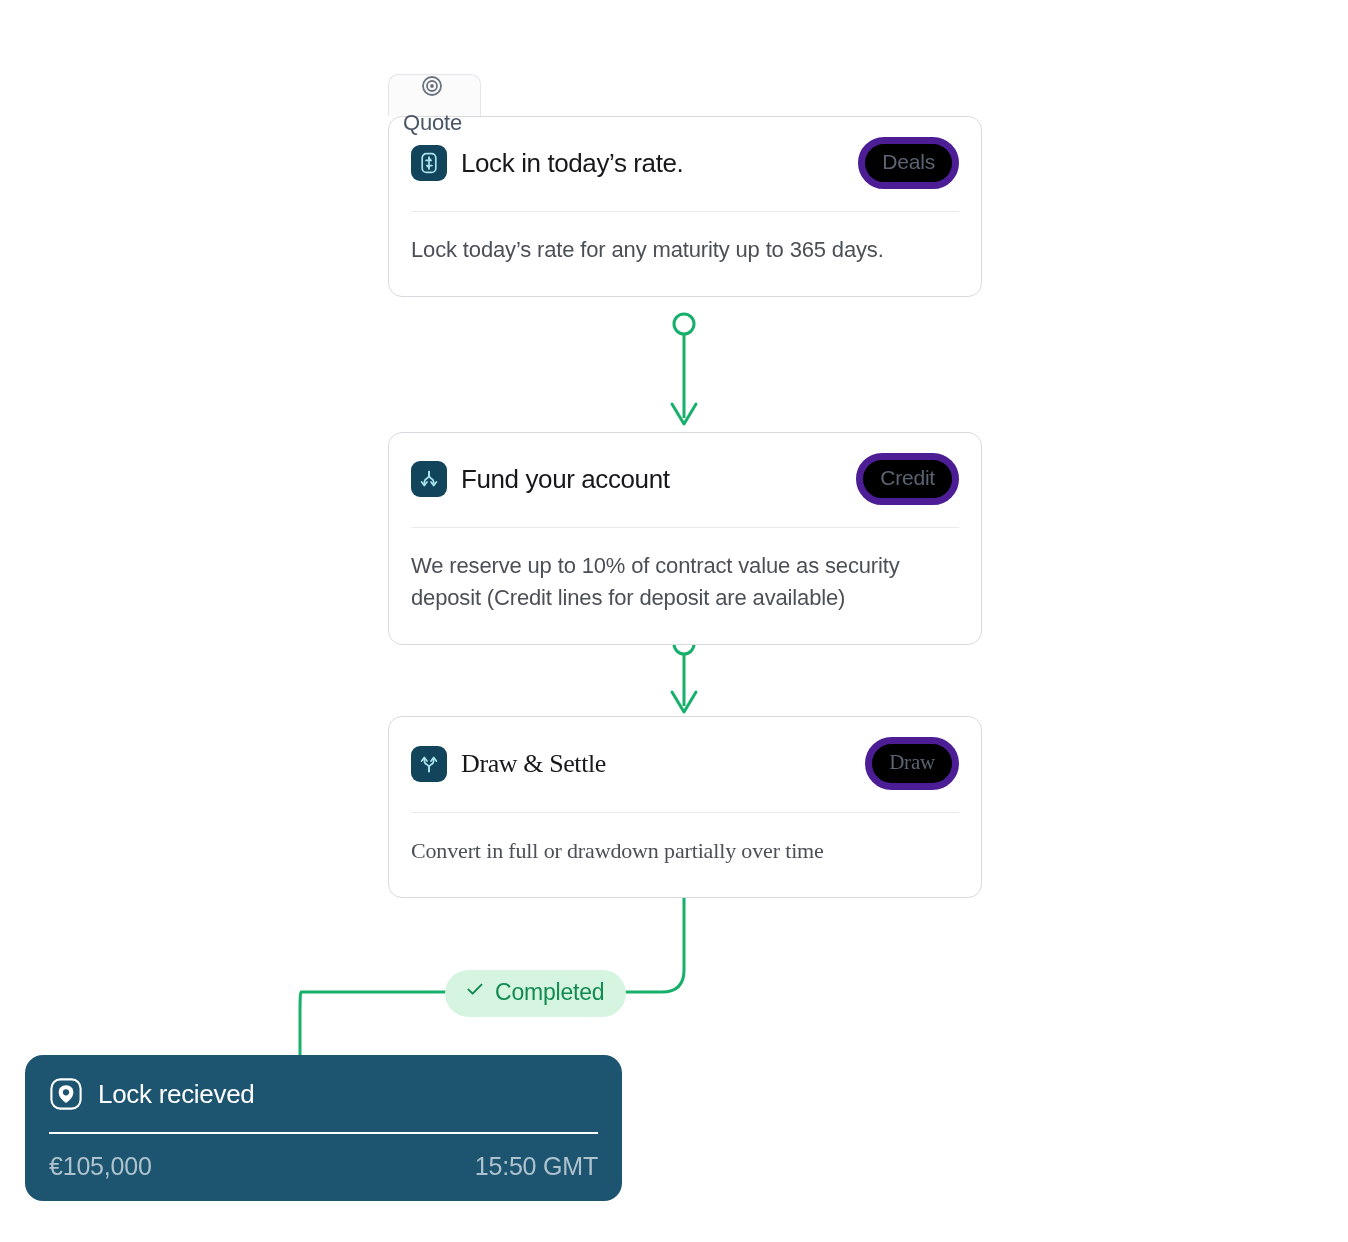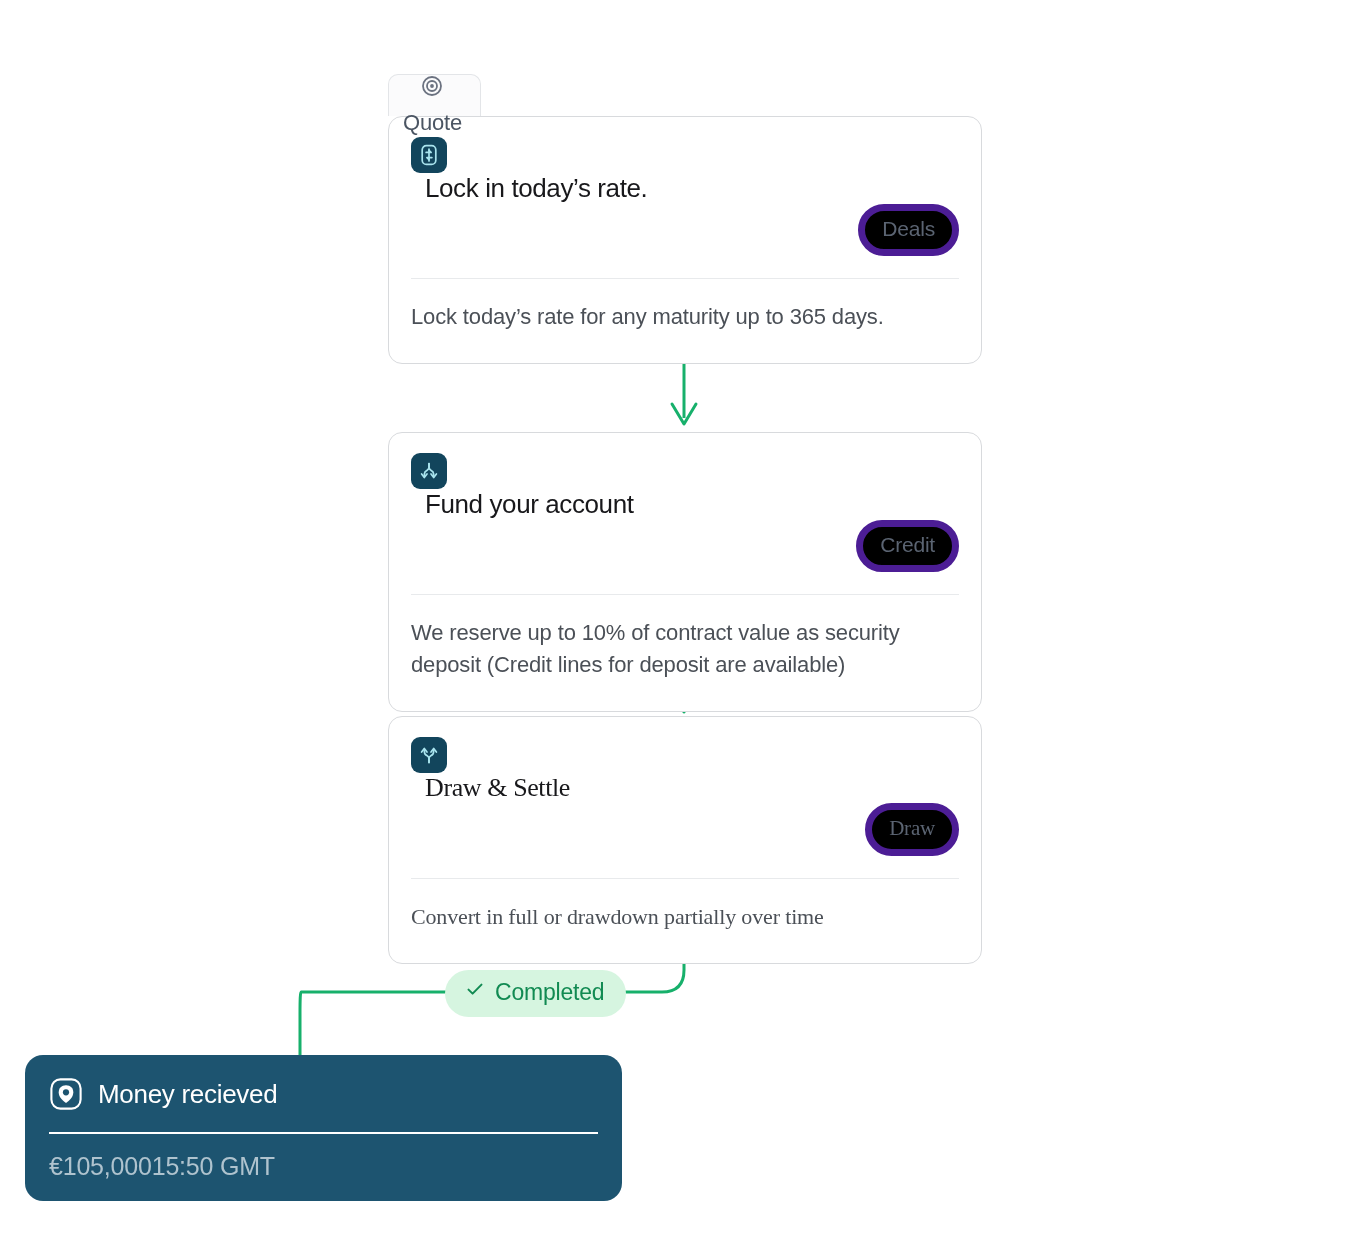--- a/index.html
+++ b/index.html
@@ -49,24 +49,23 @@
   .card {
     position: absolute;
     width: 594px;
     background: #ffffff;
     border: 1px solid #d8dadd;
     border-radius: 14px;
     z-index: 3;
   }
   .card-head {
     display: flex;
-    align-items: flex-start;
+    align-items: center;
     padding: 20px 22px 0 22px;
     min-height: 62px;
-    flex-direction: column;
   }
   .card-icon {
     width: 36px;
     height: 36px;
     border-radius: 9px;
     background: #12455c;
     display: flex;
     align-items: center;
     justify-content: center;
     flex: 0 0 auto;
@@ -154,21 +153,21 @@
     letter-spacing: -0.3px;
   }
   .money-divider {
     height: 2px;
     background: #ffffff;
     margin: 21px 0 0 0;
   }
   .money-foot {
     display: flex;
     align-items: baseline;
-    justify-content: flex-start;
+    justify-content: space-between;
     margin-top: 18px;
   }
   .money-amount, .money-time {
     font-size: 25px;
     color: #afc3ce;
     letter-spacing: -0.2px;
   }
 </style>
 </head>
 <body>
@@ -268,20 +267,20 @@
 <div id="money-card">
   <div class="money-head">
     <span class="money-icon">
       <svg width="34" height="34" viewBox="0 0 34 34">
         <rect x="2.4" y="2.4" width="29.2" height="29.2" rx="9" fill="none" stroke="#ffffff" stroke-width="2.1"></rect>
         <path d="M17 8.2 C21.6 8.2 24.3 11.3 24.3 15.3 C24.3 20.2 20.4 23.6 17 26.0
                  C13.6 23.6 9.7 20.2 9.7 15.3 C9.7 11.3 12.4 8.2 17 8.2 Z" fill="#ffffff"></path>
         <circle cx="17" cy="15.3" r="3.1" fill="#1d5470"></circle>
       </svg>
     </span>
-    <span class="money-title">Money recieved</span>
+    <span class="money-title">Lock recieved</span>
   </div>
   <div class="money-divider"></div>
   <div class="money-foot">
     <span class="money-amount">€105,000</span>
     <span class="money-time">15:50 GMT</span>
   </div>
 </div>
 
 </body></html>

